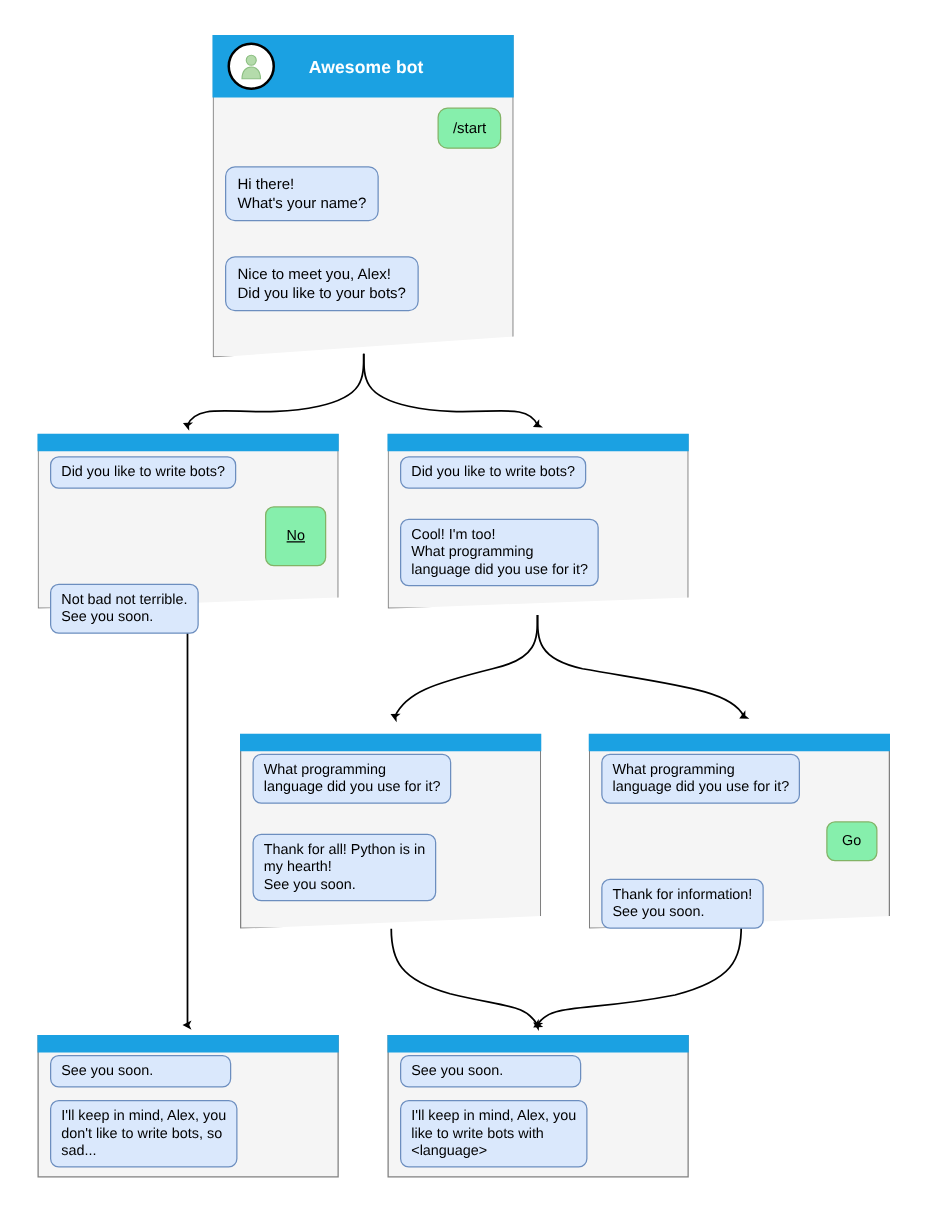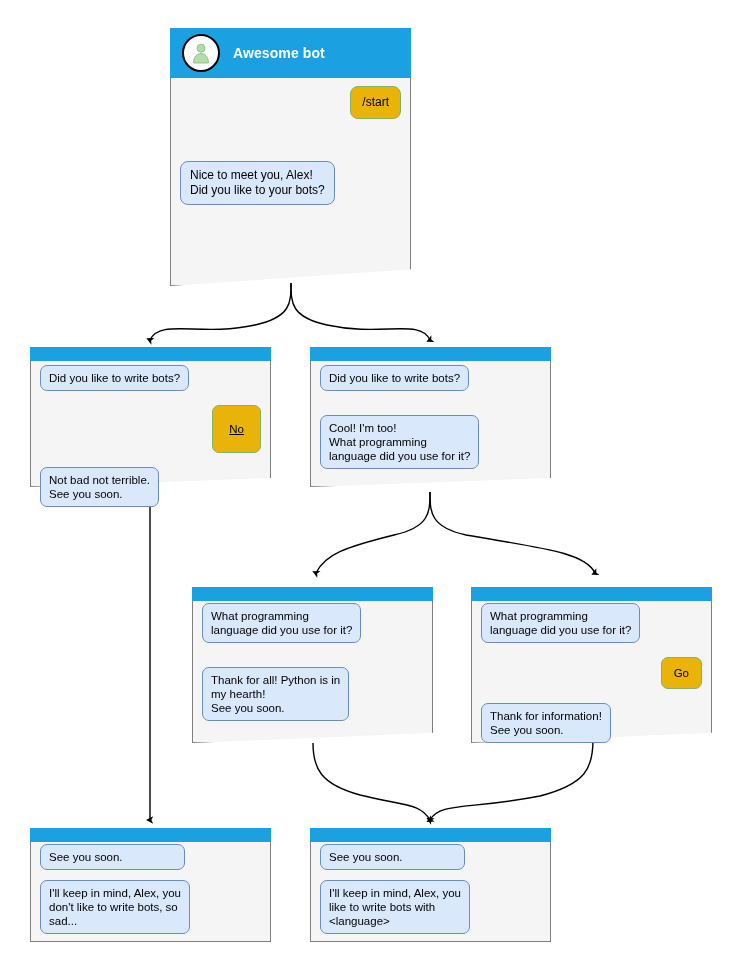--- a/index.html
+++ b/index.html
@@ -90,21 +90,21 @@
     align-items: center;
     justify-content: center;
     flex: 0 0 auto;
   }
   .avatar svg { display: block; }
 
   .card-title {
     color: #ffffff;
     font-size: 14px;
     font-weight: bold;
-    margin-left: 13px;
+    margin-left: 27px;
     letter-spacing: 0.1px;
   }
 
   .chat {
     position: absolute;
     left: 0;
     width: 100%;
     z-index: 3;
     box-sizing: border-box;
     padding: 0 10px;
@@ -126,21 +126,21 @@
     color: #000000;
     padding: 5px 8px;
     white-space: pre-line;
     max-width: 78%;
   }
   .bubble.bot {
     background: #dae8fc;
     border: 1px solid #6c8ebf;
   }
   .bubble.user {
-    background: #eab308;
+    background: #86efac;
     border: 1px solid #82b366;
     text-align: center;
   }
   .card.big .bubble {
     font-size: 12px;
     line-height: 15px;
     padding: 6px 9px;
     border-radius: 8px;
   }
   .card.big .bubble.user {
@@ -187,20 +187,24 @@
         </svg>
       </div>
       <span class="card-title">Awesome bot</span>
     </div>
 
     <div class="chat" style="top:58px;">
       <div class="row right">
         <div class="bubble user">/start</div>
       </div>
       <div class="gap-md"></div>
+      <div class="row left">
+        <div class="bubble bot">Hi there!
+What's your name?</div>
+      </div>
       <div class="gap-md"></div>
       <div class="gap-md"></div>
       <div class="row left">
         <div class="bubble bot">Nice to meet you, Alex!
 Did you like to your bots?</div>
       </div>
     </div>
   </div>
 
   <div class="card slant-left" style="left:30px; top:347px; width:241px; height:140px;">

